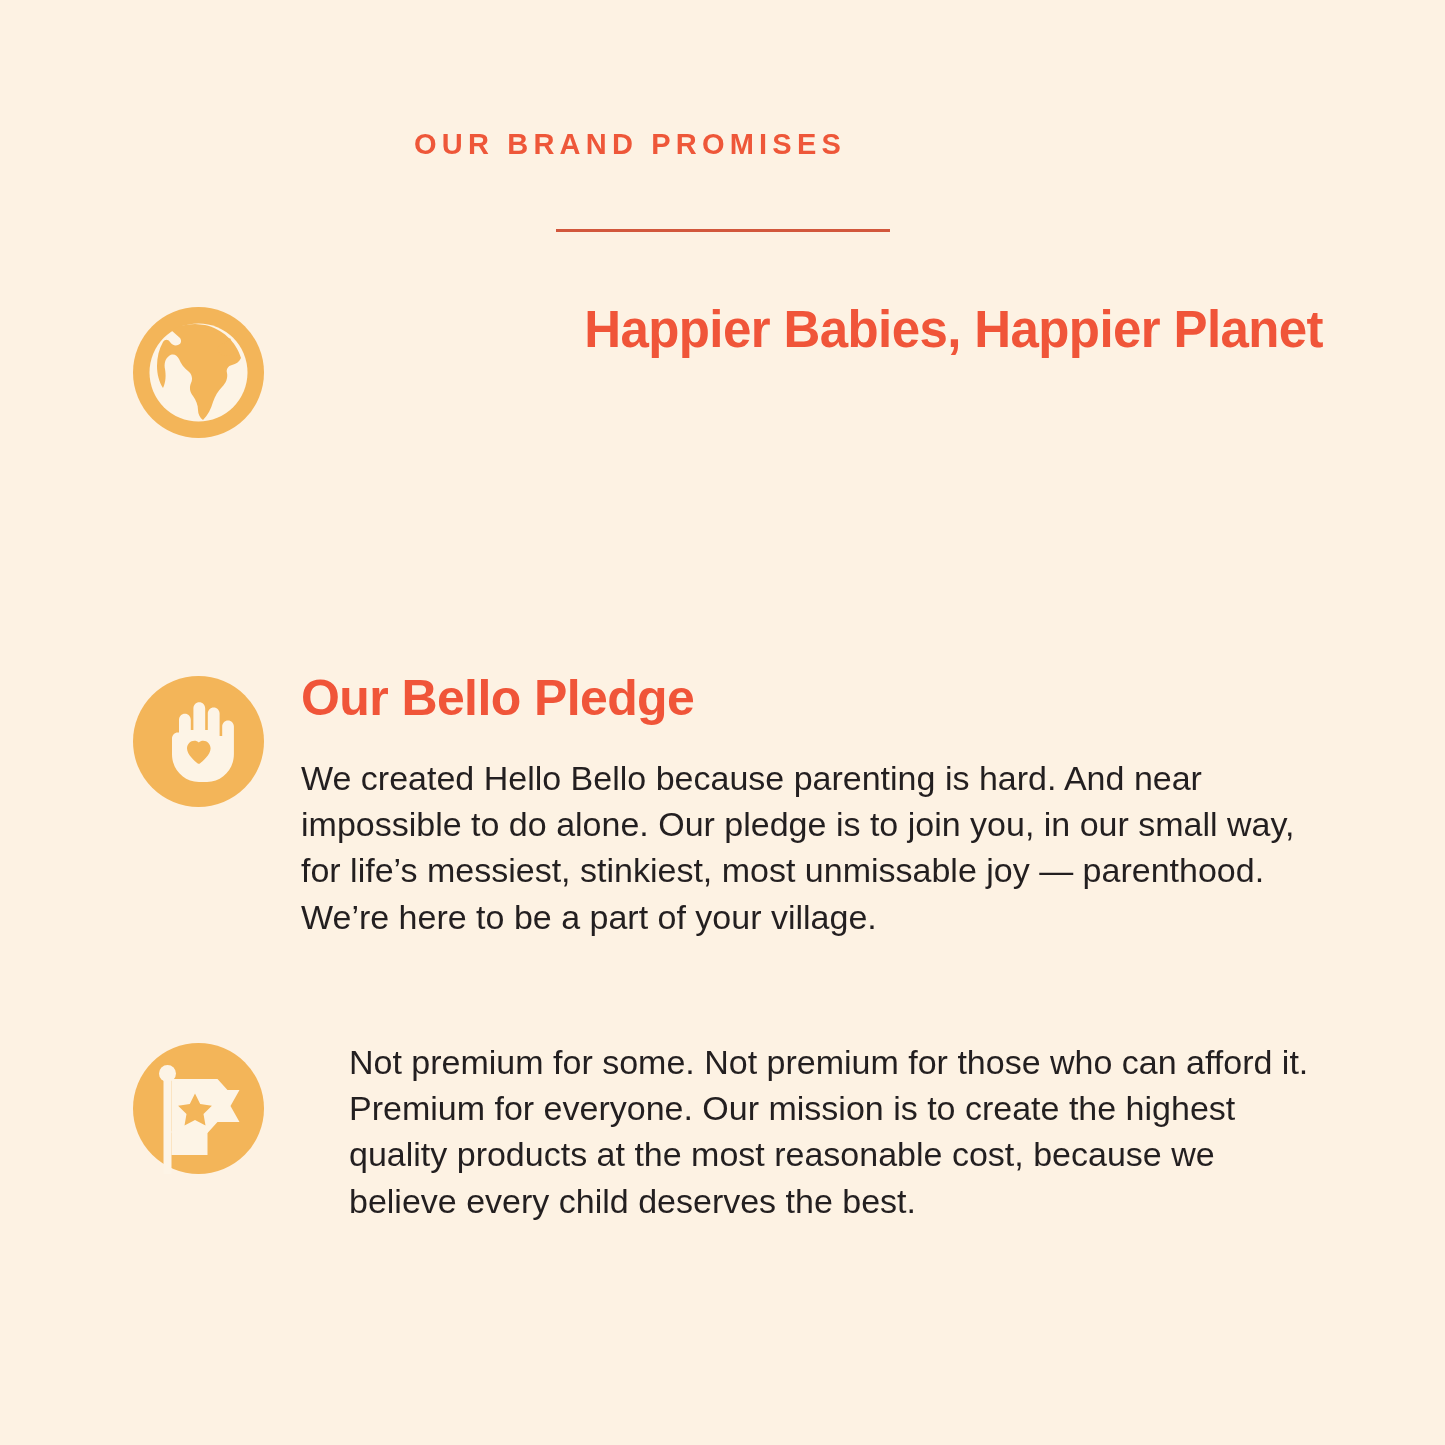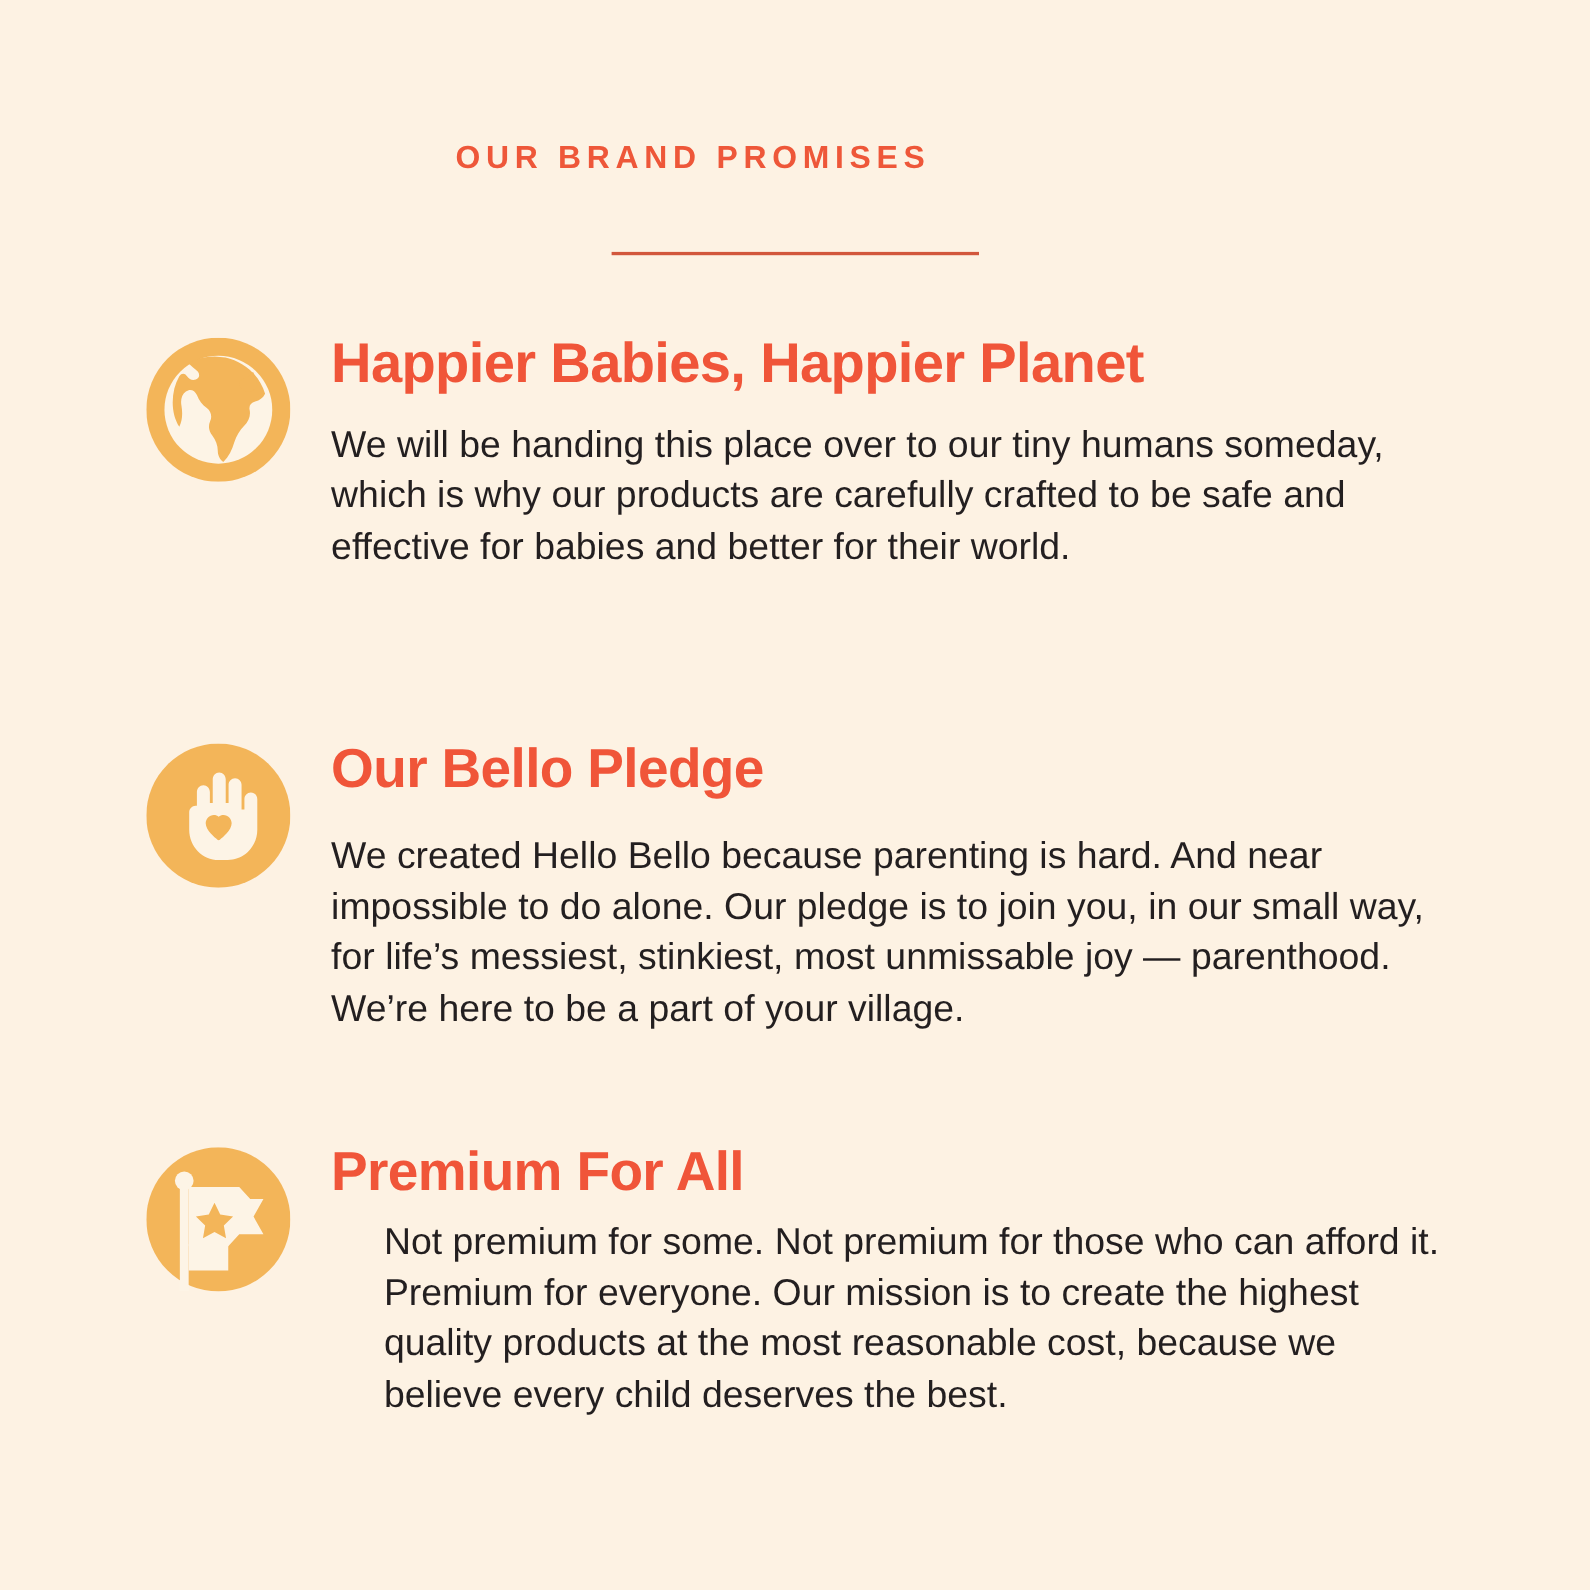--- a/index.html
+++ b/index.html
@@ -68,21 +68,21 @@
 
   .promise-title {
     color: #F05539;
     font-weight: bold;
     font-size: 50px;
     line-height: 1.06;
     letter-spacing: -0.6px;
     margin: 0 0 14px 0;
     font-family: "Liberation Sans", sans-serif;
   }
-  #promise-0 .promise-title { font-size: 51px; margin-bottom: 24px; }
+  #promise-0 .promise-title { font-size: 51px; margin-bottom: 24px; text-align: right; }
   #promise-1 .promise-title { margin-bottom: 30px; }
   #promise-2 .promise-title { margin-bottom: 14px; }
 
   .promise-text {
     color: #231F20;
     font-size: 34px;
     line-height: 1.36;
     font-weight: 400;
     margin: 0;
     max-width: 1010px;
@@ -105,21 +105,20 @@
       <svg viewBox="0 0 131 131" xmlns="http://www.w3.org/2000/svg">
         <circle cx="65.5" cy="65.5" r="65.5" fill="#F3B559"></circle>
         <circle cx="65.5" cy="65.5" r="49" fill="#FDF4E6"></circle>
         <path d="M62 17c-9 0-17 2-24 6 3 3 6 5 9 8 2 3 1 6-2 7-3 1-6 0-8-3-2-3-5-3-7 0-4 7-6 15-6 24 0 8 2 16 6 22 3-6 3-13 2-19-1-5 0-10 4-13 4-3 8-1 10 3 2 5 5 9 9 12 4 3 5 8 3 12-2 5-1 9 2 13 3 4 5 9 5 14 0 4 2 8 5 10 5-5 8-11 10-18 2-6 5-11 9-15 4-4 6-9 5-14-1-4 1-7 5-8 4-1 7-3 9-7-5-17-19-29-36-33z" fill="#F3B559"></path>
         <path d="M97 31c-2 3-5 5-8 6-3 1-5 3-4 6 1 4 4 6 8 6 3 0 6-2 8-5-1-5-2-9-4-13z" fill="#F3B559"></path>
         <circle cx="65.5" cy="65.5" r="65.5" fill="none"></circle>
       </svg>
     </div>
     <div class="promise-body">
       <h2 class="promise-title">Happier Babies, Happier Planet</h2>
-      <p class="promise-text">We will be handing this place over to our tiny humans someday, which is why our products are carefully crafted to be safe and effective for babies and better for their world.</p>
     </div>
   </div>
 
   <div class="promise" id="promise-1">
     <div class="icon-wrap">
       <svg viewBox="0 0 131 131" xmlns="http://www.w3.org/2000/svg">
         <circle cx="65.5" cy="65.5" r="65.5" fill="#F3B559"></circle>
         <path d="M46 58V44c0-3.5 2.6-6.2 5.9-6.2S57.8 40.5 57.8 44v10h2.6V32.5c0-3.5 2.6-6.2 5.9-6.2s5.9 2.7 5.9 6.2V54h2.6V37.5c0-3.4 2.6-6.1 5.9-6.1s5.9 2.7 5.9 6.1V60h2.6v-9.5c0-3.4 2.6-6.1 5.8-6.1 3.3 0 5.9 2.7 5.9 6.1v27.8c0 15.2-12 27.6-26.8 27.6h-8.2C50.9 105.9 39 93.5 39 78.3V62.5c0-3.4 2.6-6.1 5.8-6.1 0.4 0 0.8 0 1.2 0.1z" fill="#FDF4E6"></path>
         <path d="M65.8 87.8c-0.4 0-0.8-0.2-1.1-0.4-2.4-1.9-10.7-8.6-10.7-14.9 0-4.3 3.3-7.7 7.4-7.7 1.7 0 3.3 0.6 4.4 1.7 1.1-1.1 2.7-1.7 4.4-1.7 4.1 0 7.4 3.4 7.4 7.7 0 6.3-8.3 13-10.7 14.9-0.3 0.2-0.7 0.4-1.1 0.4z" fill="#F3B559"></path>
       </svg>
@@ -135,18 +134,17 @@
       <svg viewBox="0 0 131 131" xmlns="http://www.w3.org/2000/svg">
         <circle cx="65.5" cy="65.5" r="65.5" fill="#F3B559"></circle>
         <circle cx="34.5" cy="30.5" r="8.5" fill="#FDF4E6"></circle>
         <rect x="30.5" y="30" width="8" height="101" fill="#FDF4E6"></rect>
         <path d="M38.5 36h46l10 11h12l-9 16 9 16H84.5l-10 11h-36z" fill="#FDF4E6"></path>
         <path d="M38.5 88h36v24h-36z" fill="#FDF4E6"></path>
         <path d="M62 50.5l5.2 10.6 11.7 1.7-8.4 8.2 2 11.6-10.5-5.5-10.5 5.5 2-11.6-8.4-8.2 11.7-1.7z" fill="#F3B559"></path>
       </svg>
     </div>
     <div class="promise-body">
-      <h2 class="promise-title">Premium For All</h2>
       <p class="promise-text">Not premium for some. Not premium for those who can afford it. Premium for everyone. Our mission is to create the highest quality products at the most reasonable cost, because we believe every child deserves the best.</p>
     </div>
   </div>
 
 </div>
 
 </body></html>

